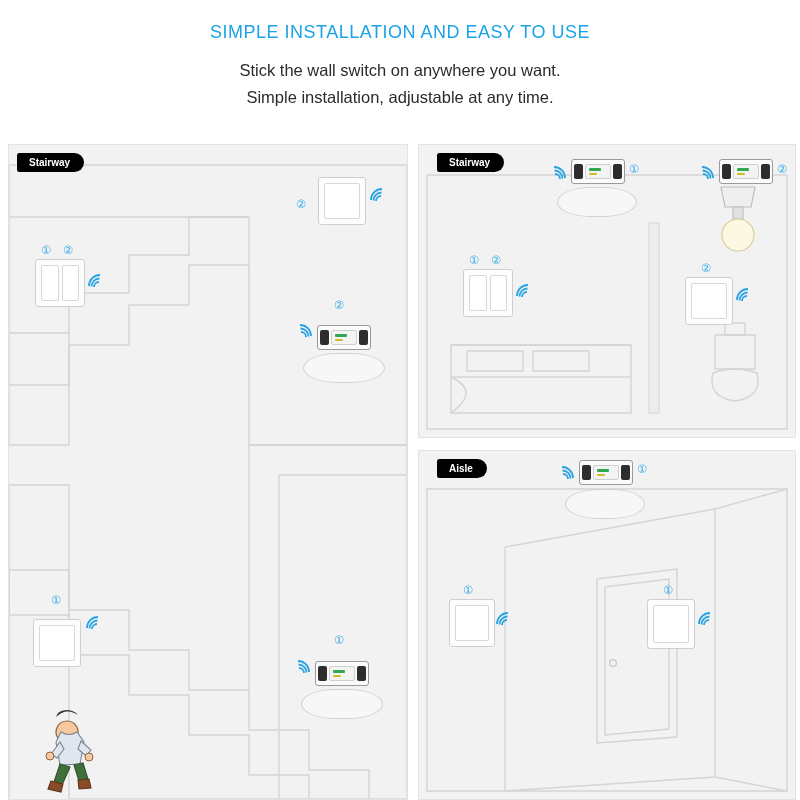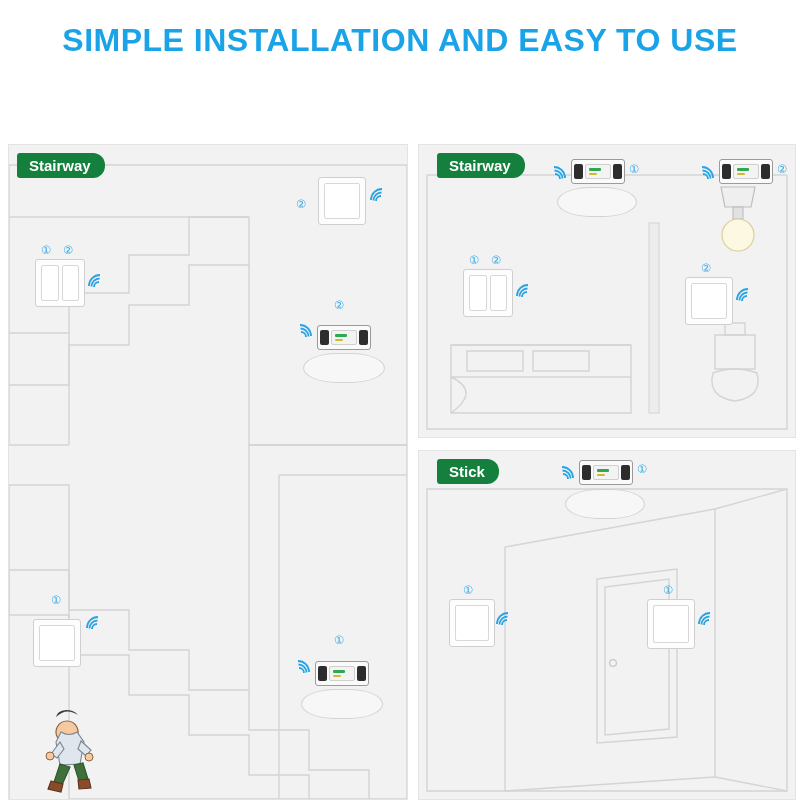--- a/index.html
+++ b/index.html
@@ -9,22 +9,22 @@
     font-family:"Liberation Sans", sans-serif;
     overflow:hidden;
     position:relative;
   }
   .header{
     text-align:center;
     padding-top:22px;
   }
   .title{
     color:#1ba3e8;
-    font-size:32px;
-    font-weight:bold;
+    font-size:18px;
+    font-weight:normal;
     letter-spacing:.5px;
     margin:0;
   }
   .subtitle{
     color:#2b2b2b;
     font-size:16.5px;
     margin:14px 0 0 0;
     line-height:1.65;
   }
   .panels{
@@ -36,23 +36,23 @@
     position:absolute;
     background:#f2f2f2;
     border:1px solid #e3e3e3;
   }
   #panel-stairway{left:8px;top:6px;width:398px;height:654px;}
   #panel-bedroom{left:418px;top:6px;width:376px;height:292px;}
   #panel-aisle{left:418px;top:312px;width:376px;height:348px;}
 
   .tag{
     position:absolute;
-    background:#15803d;
+    background:#000000;
     color:#fff;
-    font-size:15px;
+    font-size:10px;
     font-weight:bold;
     padding:4px 14px 4px 12px;
     border-radius:3px 12px 12px 3px;
     white-space:nowrap;
     z-index:6;
   }
   #tag-stairway{left:8px;top:8px;}
   #tag-bedroom{left:18px;top:8px;}
   #tag-aisle{left:18px;top:8px;}
 
@@ -125,20 +125,24 @@
     border-radius:50%/60%;
     z-index:4;
   }
   .kid{position:absolute;z-index:9;}
 </style>
 </head>
 <body>
 
 <div class="header">
   <h1 class="title">SIMPLE INSTALLATION AND EASY TO USE</h1>
+  <p class="subtitle">
+    <span>Stick the wall switch on anywhere you want.</span><br>
+    <span>Simple installation,  adjustable at any time.</span>
+  </p>
 </div>
 
 <div class="panels">
 
   <div class="panel" id="panel-stairway">
     <div class="tag" id="tag-stairway">Stairway</div>
 
     <svg width="398" height="654" viewBox="0 0 398 654">
 
       <path class="line" d="M0,188 L60,188 L60,148 L120,148 L120,110 L180,110 L180,72 L240,72"></path>
@@ -319,21 +323,21 @@
     </div>
     <div class="num" style="left:282px;top:118px;">②</div>
     <svg class="wifi" style="left:316px;top:142px;" width="18" height="18" viewBox="0 0 18 18">
       <path d="M2,13 A11,11 0 0 1 13,2" fill="none" stroke="#29a3e3" stroke-width="1.8"></path>
       <path d="M4.5,13.5 A8,8 0 0 1 12.5,5.5" fill="none" stroke="#29a3e3" stroke-width="1.8"></path>
       <path d="M7,14 A5,5 0 0 1 12,9" fill="none" stroke="#29a3e3" stroke-width="1.8"></path>
     </svg>
   </div>
 
   <div class="panel" id="panel-aisle">
-    <div class="tag" id="tag-aisle">Stick</div>
+    <div class="tag" id="tag-aisle">Aisle</div>
 
     <svg width="376" height="348" viewBox="0 0 376 348">
       <path class="line" d="M8,38 L8,340 L368,340 L368,38 Z"></path>
 
       <path class="line" d="M86,96 L86,340"></path>
       <path class="line" d="M86,96 L296,58"></path>
       <path class="line" d="M296,58 L296,326"></path>
       <path class="line" d="M86,340 L296,326"></path>
       <path class="line" d="M296,58 L368,38"></path>
       <path class="line" d="M296,326 L368,340"></path>

